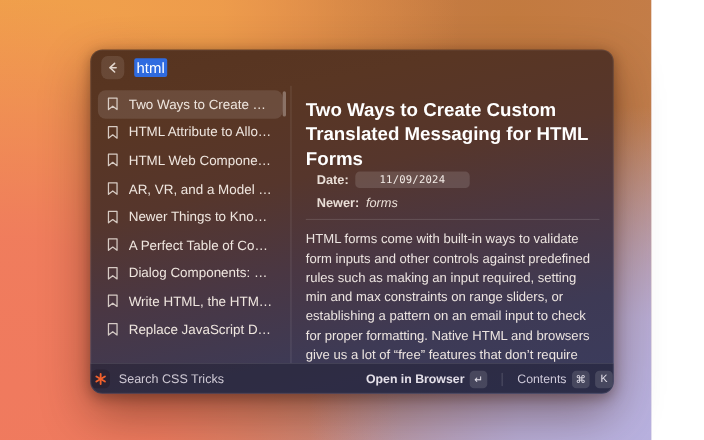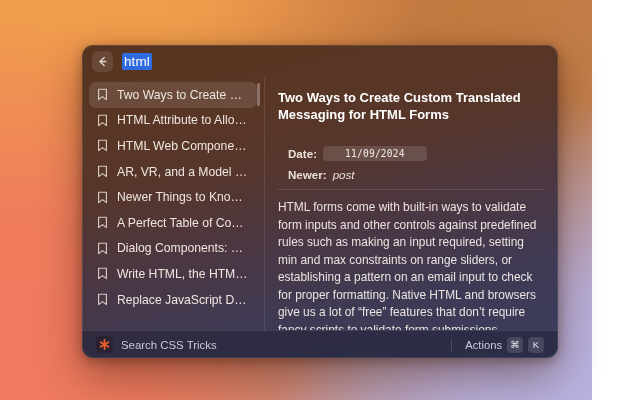--- a/index.html
+++ b/index.html
@@ -118,25 +118,25 @@
   }
 
   
   #detail {
     flex:1 1 auto;
     padding:11px 13px 0 13px;
     overflow:hidden;
     color:#efe7e2;
   }
   #doc-title {
-    font-size:13px;
+    font-size:17px;
     font-weight:bold;
     line-height:1.32;
     color:#fff;
-    margin-bottom:23px;
+    margin-bottom:0;
   }
   .meta {
     display:flex; align-items:center;
     gap:6px;
     font-size:11.6px;
     color:#e9ded6;
     margin-bottom:7px;
   }
   .meta .mlabel { font-weight:bold;padding-left:10px; }
   .code-chip {
@@ -159,21 +159,21 @@
     line-height:1.47;
     margin-bottom:20px;
     color:#ece4e0;
   }
 
   
   #footer {
     flex:0 0 28px;
     height:28px;
     display:flex; align-items:center;
-    padding:0 14px;
+    padding:0 1px;
     background:rgba(18,18,32,0.34);
     border-top:1px solid rgba(255,255,255,0.10);
     gap:8px;
   }
   #brand {
     width:17px; height:17px;
     border-radius:5px;
     background:#2a2233;
     display:flex; align-items:center; justify-content:center;
     flex:0 0 auto;
@@ -308,21 +308,21 @@
       <div id="detail">
         <div id="doc-title">Two Ways to Create Custom Translated Messaging for HTML Forms</div>
 
         <div class="meta">
           <span class="mlabel">Date:</span>
           <span class="code-chip">11/09/2024</span>
         </div>
 
         <div class="meta">
           <span class="mlabel">Newer:</span>
-          <span class="mvalue-italic">post</span>
+          <span class="mvalue-italic">forms</span>
         </div>
 
         <div id="hdiv"></div>
 
         <div id="paras">
             <p class="para">HTML forms come with built-in ways to validate form inputs and other controls against predefined rules such as making an input required, setting min and max constraints on range sliders, or establishing a pattern on an email input to check for proper formatting. Native HTML and browsers give us a lot of “free” features that don’t require fancy scripts to validate form submissions.</p>
           </div>
       </div>
 
     </div>
@@ -332,24 +332,28 @@
         <svg width="13" height="13" viewBox="0 0 20 20" aria-hidden="true">
           <g stroke="#f2612c" stroke-width="2.6" stroke-linecap="round">
             <path d="M10 3 V17"></path>
             <path d="M4 6.5 L16 13.5"></path>
             <path d="M16 6.5 L4 13.5"></path>
           </g>
         </svg>
       </div>
       <span id="brand-label">Search CSS Tricks</span>
 
+      <div class="action">
+        <span>Open in Browser</span>
+        <span class="keycap">↵</span>
+      </div>
 
       <div class="fdiv"></div>
 
       <div class="action secondary">
-        <span>Actions</span>
+        <span>Contents</span>
         <span class="keycap">⌘</span>
         <span class="keycap">K</span>
       </div>
     </div>
 
   </div>
 </div>
 
 </body></html>

